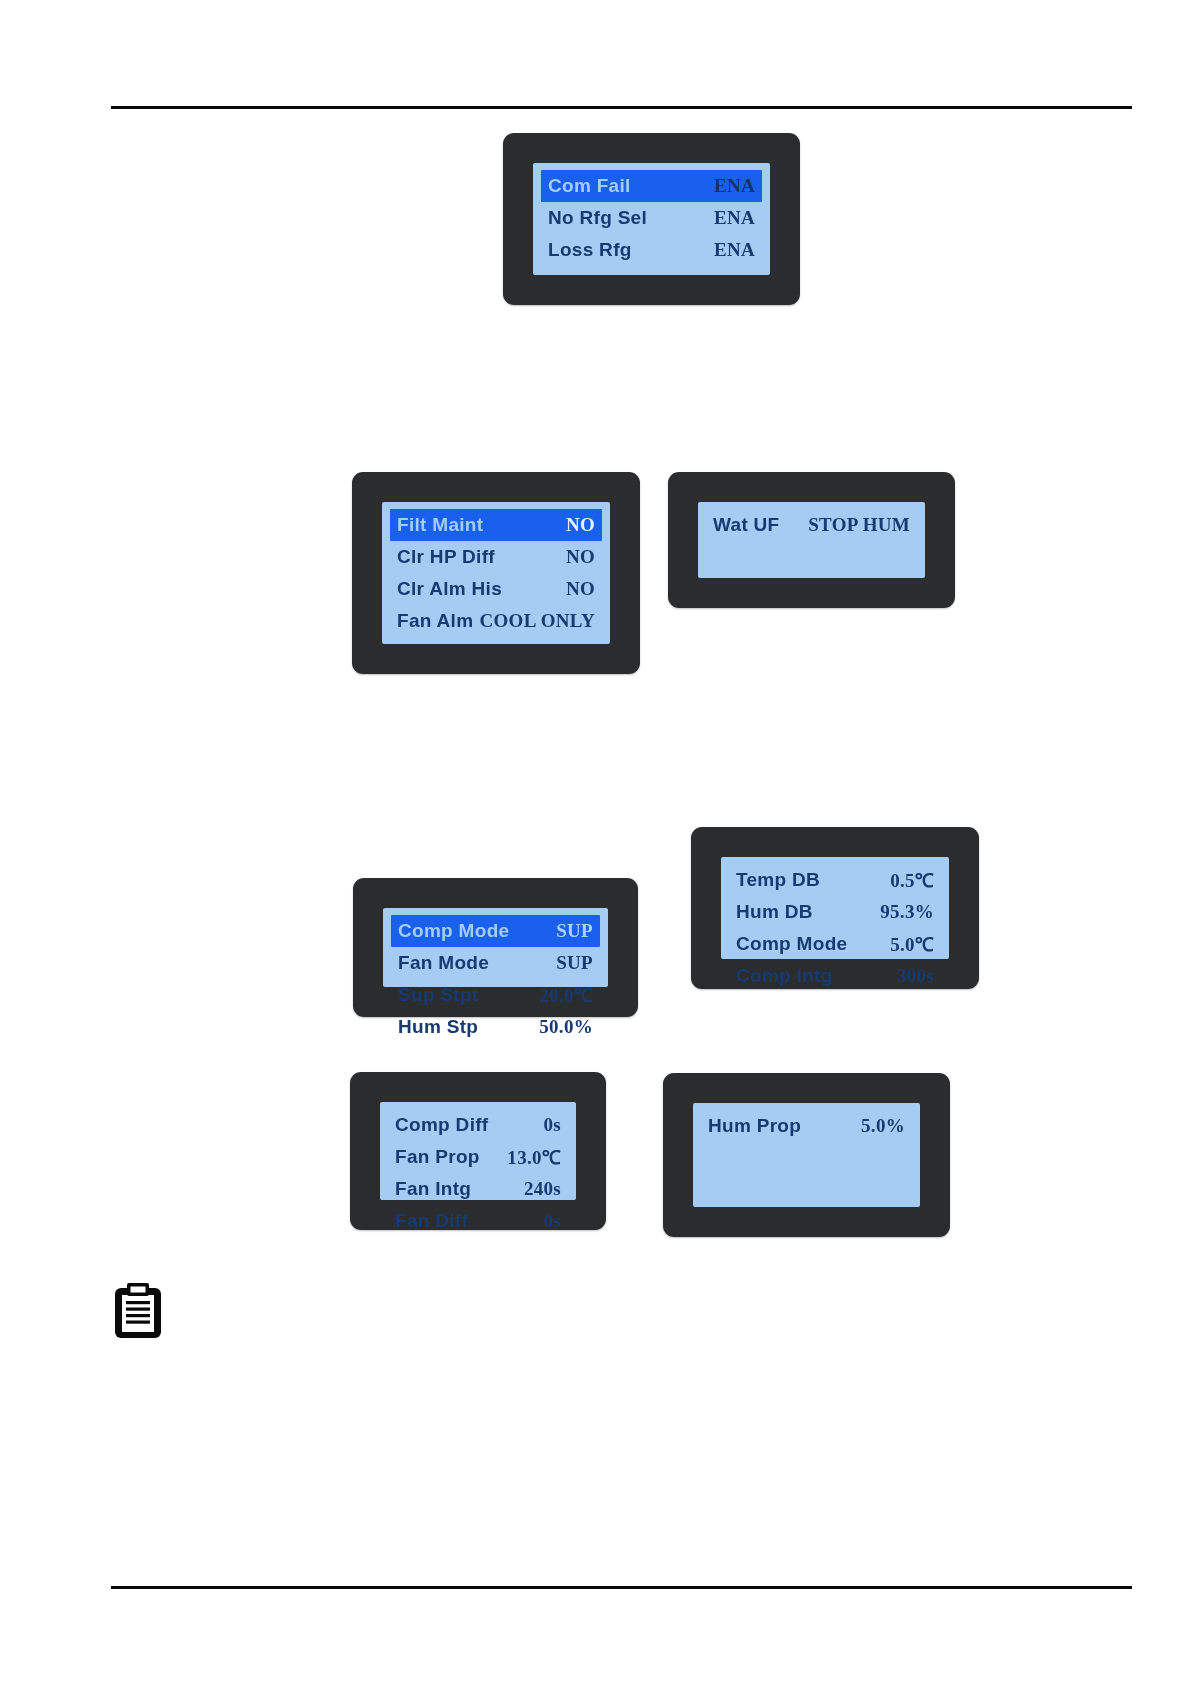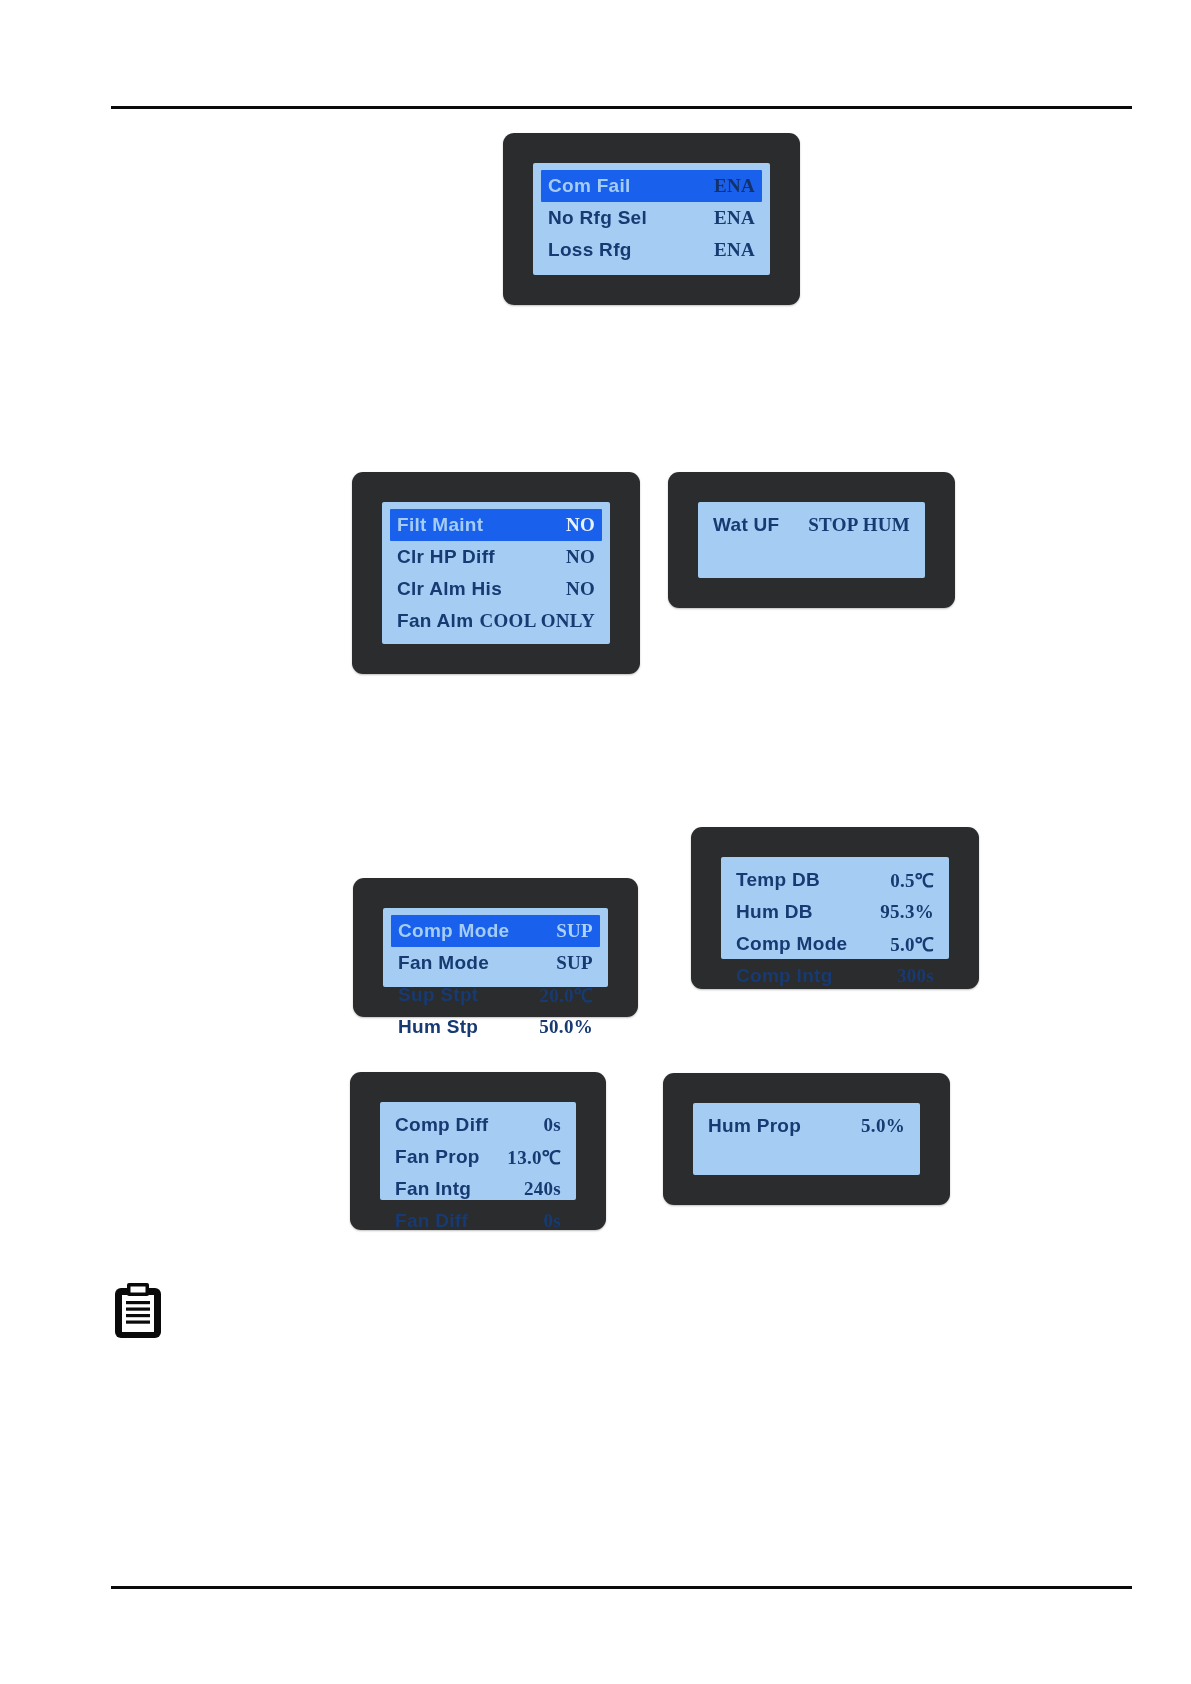--- a/index.html
+++ b/index.html
@@ -34,21 +34,21 @@
   .row.hl .val-light{color:#e8f2fd;}
   .row.hl .val-mid{color:#aed2f5;}
 
   
   .p1{left:503px;top:133px;width:297px;height:172px;}
   .p2{left:352px;top:472px;width:288px;height:202px;}
   .p3{left:668px;top:472px;width:287px;height:136px;}
   .p4{left:353px;top:878px;width:285px;height:139px;}
   .p5{left:662px;top:827px;width:288px;height:162px;margin-left:29px;}
   .p6{left:350px;top:1072px;width:256px;height:158px;}
-  .p7{left:663px;top:1073px;width:287px;height:132px;}
+  .p7{left:663px;top:1073px;width:287px;height:164px;}
 
   .note-icon{position:absolute;left:113px;top:1282px;width:50px;height:58px;}
 </style>
 </head>
 <body>
 
 <div class="rule rule-top"></div>
 
 <div class="panel p1">
   <div class="screen">

